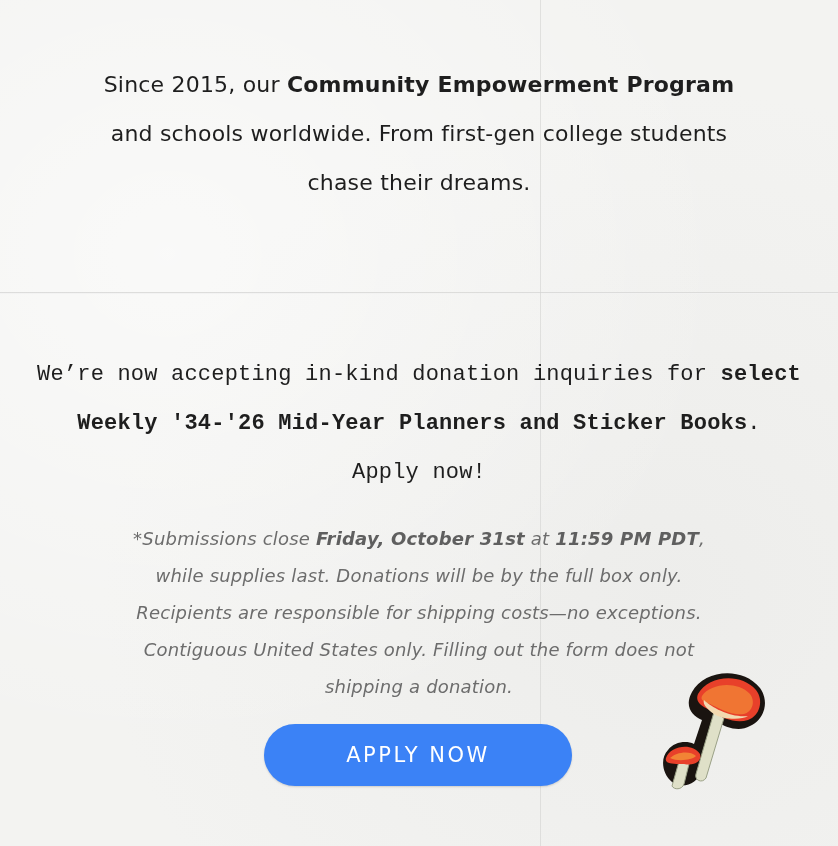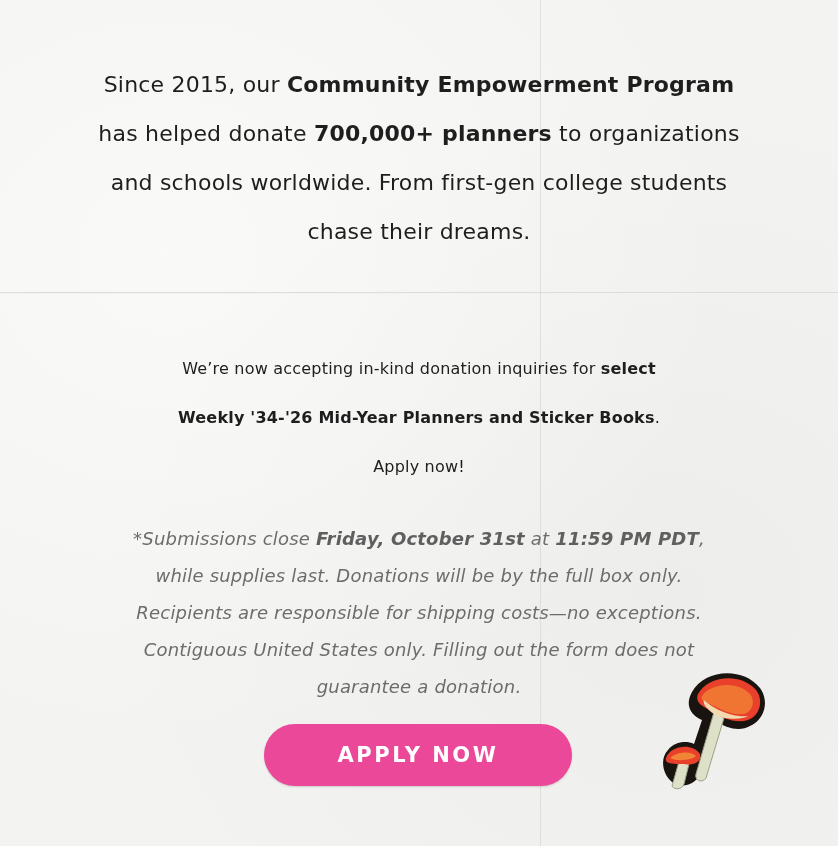--- a/index.html
+++ b/index.html
@@ -53,23 +53,24 @@
       top: 38px;
       font-size: 22px;
       line-height: 49px;
       letter-spacing: 0.2px;
     }
     .para2 {
       position: absolute;
       left: 30px;
       right: 30px;
       top: 328px;
-      font-size: 16px;
+      font-size: 22px;
       line-height: 49px;
       letter-spacing: 0.2px;
+      font-family: Liberation Mono, monospace;
     }
     .para2 .line { display: block; }
     .para1 .line { display: block; }
     .bold { font-weight: bold; text-align: right; }
     .disclaimer {
       position: absolute;
       left: 60px;
       right: 60px;
       top: 500px;
       font-size: 18px;
@@ -81,25 +82,25 @@
     }
     .disclaimer .line { display: block; }
     .disclaimer .bold { color: #5f5f5f; }
     .apply-button {
       position: absolute;
       left: 264px;
       top: 724px;
       width: 308px;
       height: 62px;
       border-radius: 31px;
-      background: #ec4899;
+      background: #3b82f6;
       border: none;
       color: #ffffff;
       font-family: "DejaVu Sans", sans-serif;
-      font-weight: bold;
+      font-weight: normal;
       font-size: 21px;
       letter-spacing: 2.5px;
       display: flex;
       align-items: center;
       justify-content: center;
       cursor: pointer;
       box-shadow: 0 1px 2px rgba(0,0,0,0.15);
     }
     .mushroom {
       position: absolute;
@@ -112,35 +113,34 @@
 </head>
 <body>
 
 <div class="paper"></div>
 <div class="fold-h"></div>
 <div class="fold-v"></div>
 
 <div class="content">
   <p class="para1">
       <span class="line"><span>Since 2015, our </span><span class="bold">Community Empowerment Program</span></span>
-      <span class="line"><span>has helped donate </span><span class="bold">700,000+ planners</span><span> to organizations</span></span>
       <span class="line"><span>and schools worldwide. From first-gen college students</span></span>
       <span class="line"><span>chase their dreams.</span></span>
     </p>
   <p class="para2">
       <span class="line"><span>We’re now accepting in-kind donation inquiries for </span><span class="bold">select</span></span>
       <span class="line"><span class="bold">Weekly '34-'26 Mid-Year Planners and Sticker Books</span><span>.</span></span>
       <span class="line"><span>Apply now!</span></span>
     </p>
   <p class="disclaimer">
       <span class="line"><span>*Submissions close </span><span class="bold">Friday, October 31st</span><span> at </span><span class="bold">11:59 PM PDT</span><span>,</span></span>
       <span class="line"><span>while supplies last. Donations will be by the full box only.</span></span>
       <span class="line"><span>Recipients are responsible for shipping costs—no exceptions.</span></span>
       <span class="line"><span>Contiguous United States only. Filling out the form does not</span></span>
-      <span class="line"><span>guarantee a donation.</span></span>
+      <span class="line"><span>shipping a donation.</span></span>
     </p>
 </div>
 
 <button class="apply-button">APPLY NOW</button>
 
 <div class="mushroom">
   <svg viewBox="0 0 120 130" width="120" height="130">
 
     <g fill="#1a1410">
       <path d="M40 30 C52 8, 90 4, 108 26 C118 40, 112 58, 98 64 C88 70, 74 66, 66 60 L50 108 C46 122, 30 128, 20 120 C10 112, 8 96, 16 88 C22 80, 34 78, 42 82 L50 58 C40 54, 32 44, 40 30 Z"></path>

